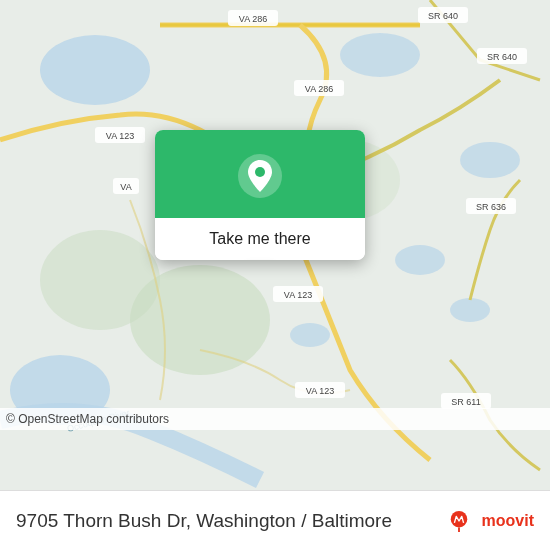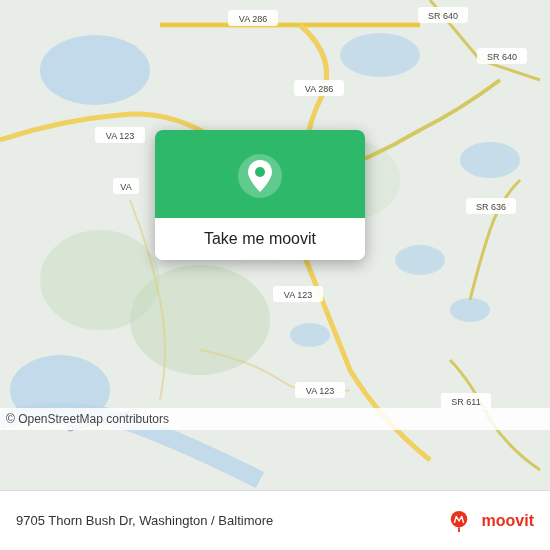--- a/index.html
+++ b/index.html
@@ -104,21 +104,21 @@
       display: flex;
       align-items: center;
       justify-content: space-between;
       padding: 0 16px;
       position: absolute;
       bottom: 0;
       left: 0;
     }
 
     #address-text {
-      font-size: 13px;
+      font-size: 19px;
       color: #333;
       font-weight: 400;
       text-align: right;
     }
 
     #moovit-logo {
       display: flex;
       align-items: center;
       gap: 12px;
     }
@@ -218,21 +218,21 @@
 
   <div id="popup-card">
     <div id="popup-green-area">
 
       <svg id="location-pin-icon" viewBox="0 0 48 48" xmlns="http://www.w3.org/2000/svg">
         <circle cx="24" cy="24" r="22" fill="rgba(255,255,255,0.25)"></circle>
         <path d="M24 8 C17 8 12 13.5 12 20 C12 28 24 40 24 40 C24 40 36 28 36 20 C36 13.5 31 8 24 8 Z" fill="white"></path>
         <circle cx="24" cy="20" r="5" fill="#2db86a"></circle>
       </svg>
     </div>
-    <div id="popup-label">Take me moovit</div>
+    <div id="popup-label">Take me there</div>
   </div>
 
   <div id="attribution-bar">
     <span>© OpenStreetMap contributors</span>
   </div>
 </div>
 
 <div id="bottom-bar">
   <span id="address-text">9705 Thorn Bush Dr, Washington / Baltimore</span>
   <div id="moovit-logo">

